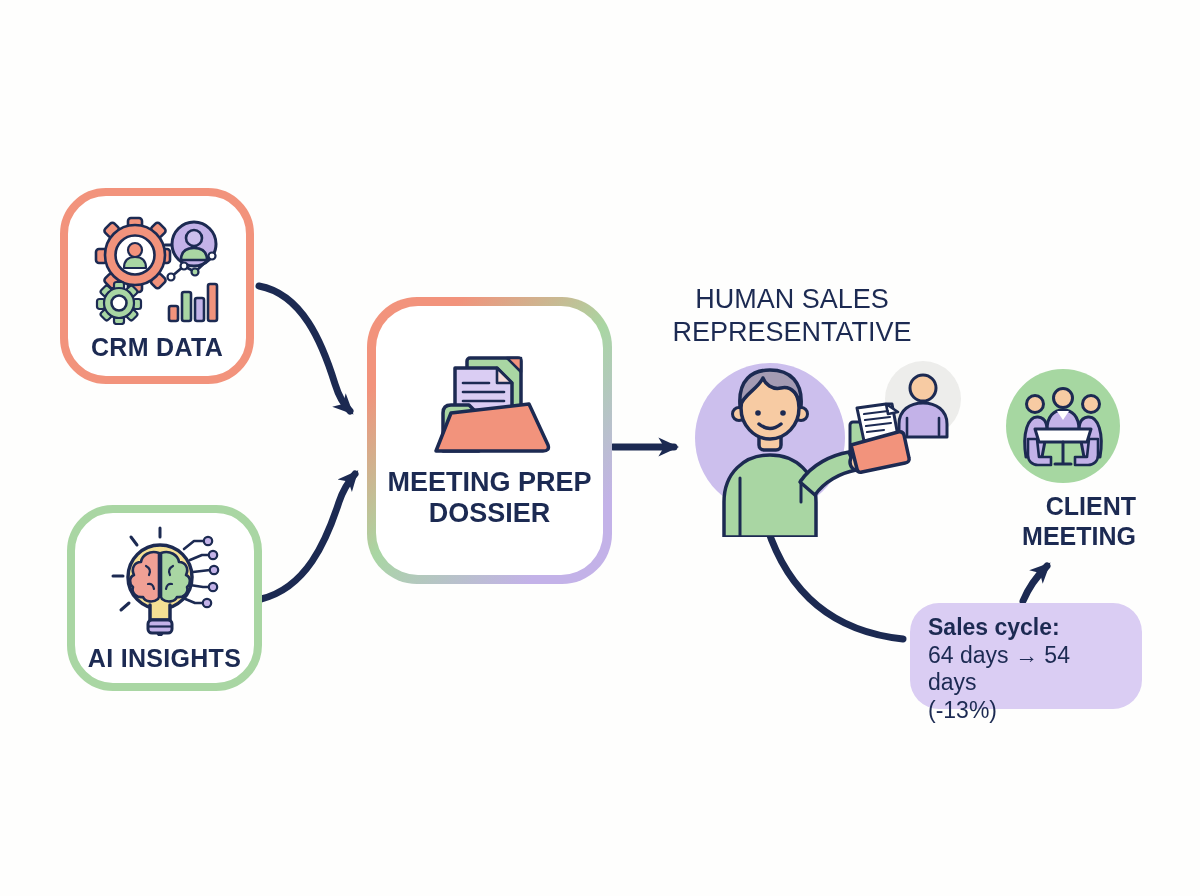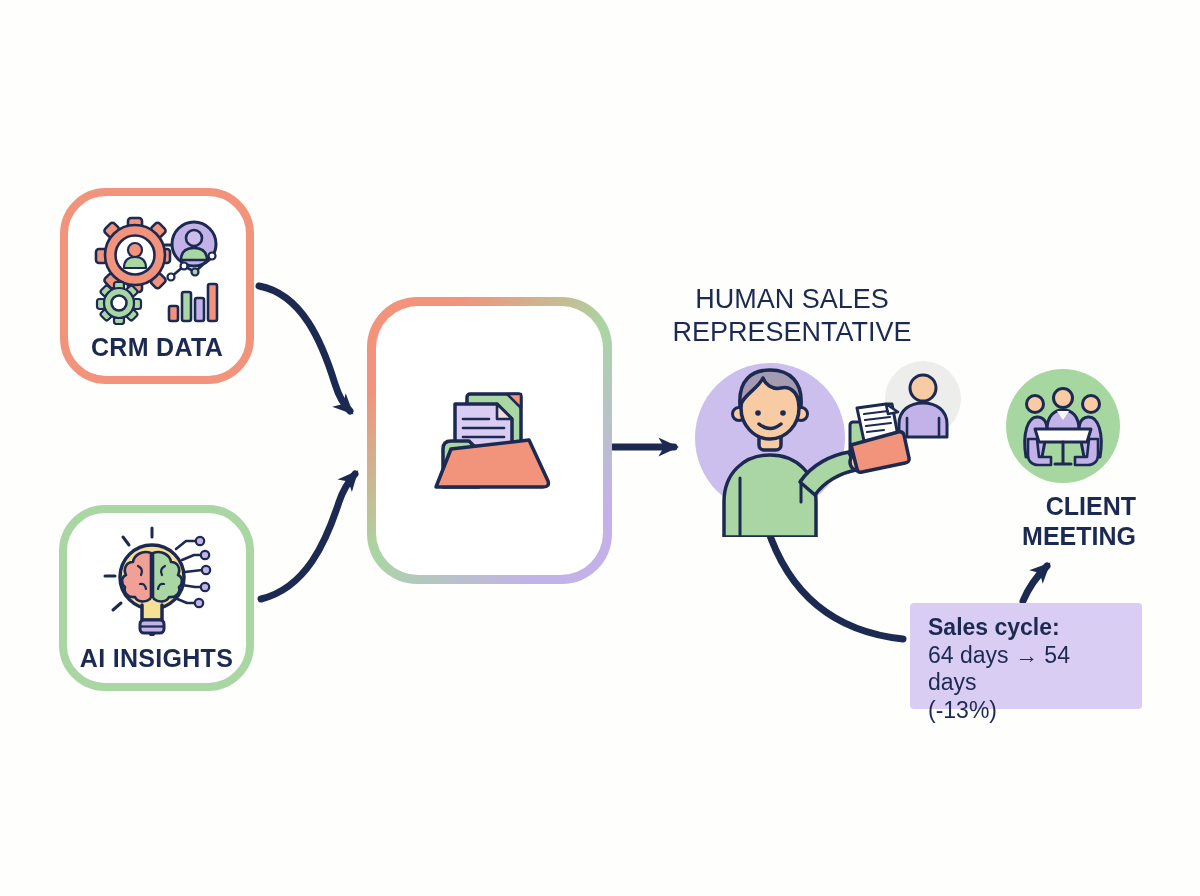--- a/index.html
+++ b/index.html
@@ -19,42 +19,42 @@
   .f-none{fill:none;}
   .s-navy{stroke:var(--navy);}
   .sw2{stroke-width:2.2;} .sw25{stroke-width:2.6;} .sw3{stroke-width:3;} .sw35{stroke-width:3.5;}
   .rnd{stroke-linecap:round;stroke-linejoin:round;}
 
   .node-box{
     background:#fff;box-sizing:border-box;
     display:flex;flex-direction:column;align-items:center;justify-content:center;
   }
   .crm-box{left:60px;top:188px;width:194px;height:196px;border:8px solid var(--salmon);border-radius:46px;}
-  .ai-box{left:59px;top:505px;width:195px;height:186px;border:8px solid var(--green);border-radius:46px;}
+  .ai-box{left:67px;top:505px;width:195px;height:186px;border:8px solid var(--green);border-radius:46px;}
 
   .dossier-wrap{
     left:367px;top:297px;width:245px;height:287px;border-radius:50px;box-sizing:border-box;padding:9px;
     background:linear-gradient(135deg,var(--salmon) 0%,var(--salmon) 18%,var(--green) 50%,var(--purple) 84%);
   }
   .dossier-inner{
     width:100%;height:100%;background:#fff;border-radius:42px;
     display:flex;flex-direction:column;align-items:center;justify-content:center;
   }
 
   .box-label{font-size:25px;font-weight:700;letter-spacing:.3px;margin-top:8px;white-space:pre-line;}
   .dossier-title{font-size:27px;line-height:31px;font-weight:700;text-align:center;white-space:pre-line;margin-top:10px;}
   .dossier-sub{font-size:23px;line-height:27px;font-weight:400;text-align:center;white-space:pre-line;margin-top:7px;}
 
   .rep-title{left:652px;top:283px;width:280px;text-align:center;font-size:27px;line-height:33px;font-weight:400;white-space:pre-line;}
   .client-circle{left:1006px;top:369px;width:114px;height:114px;border-radius:50%;background:var(--green-circle);}
   .client-label{left:990px;top:491px;width:146px;text-align:right;font-size:25px;line-height:30px;font-weight:700;white-space:pre-line;}
 
   .callout{
     left:910px;top:603px;width:232px;height:106px;box-sizing:border-box;
-    background:var(--lavender);border-radius:4px;padding:11px 18px;
+    background:var(--lavender);border-radius:29px;padding:11px 18px;
     font-size:23px;line-height:27.5px;
   }
   .callout .heading{font-weight:700;}
 
   .arrows{left:0;top:0;pointer-events:none;}
 </style>
 </head>
 <body>
 
 <svg class="abs arrows" width="1200" height="896" viewBox="0 0 1200 896">
@@ -177,20 +177,22 @@
           <line x1="38" y1="30" x2="64" y2="30"></line>
           <line x1="38" y1="39" x2="79" y2="39"></line>
           <line x1="38" y1="48" x2="79" y2="48"></line>
           <line x1="48" y1="57" x2="80" y2="57"></line>
           <line x1="48" y1="65" x2="72" y2="65"></line>
         </g>
       </g>
       <path d="M 18,60 Q 18,52 26,52 L 44,52 L 54,62 L 54,98 L 18,98 Z" class="f-green s-navy sw35 rnd"></path>
       <path d="M 11,98 L 26,60 L 104,51 L 123,92 Q 125,98 118,98 Z" class="f-salmon s-navy sw35 rnd"></path>
     </svg>
+    <div class="dossier-title">MEETING PREP
+DOSSIER</div>
   </div>
 </div>
 
 <div class="abs rep-title">HUMAN SALES
 REPRESENTATIVE</div>
 
 <svg class="abs" style="left:688px;top:352px;" width="285" height="185" viewBox="0 0 285 185">
   <circle cx="82" cy="86" r="75" class="f-pcirc"></circle>
   <g>
     <circle cx="235" cy="47" r="38" class="f-gcirc"></circle>

